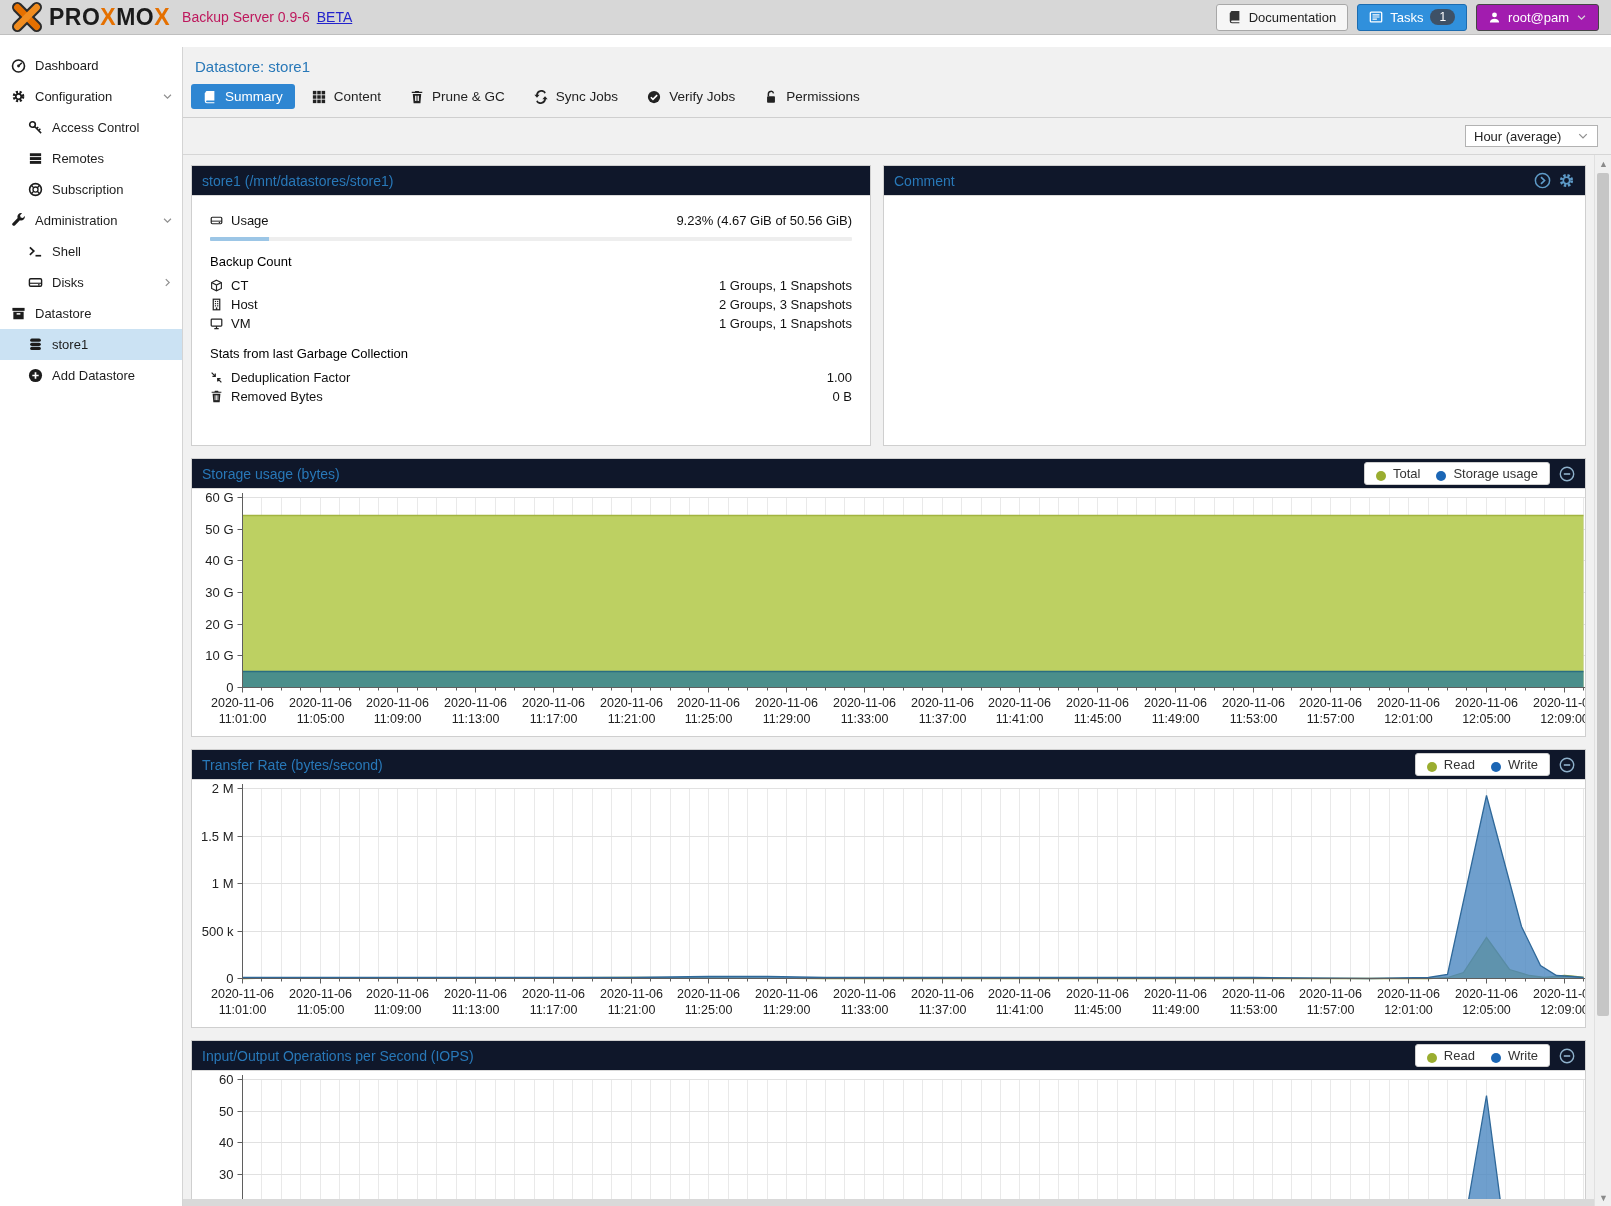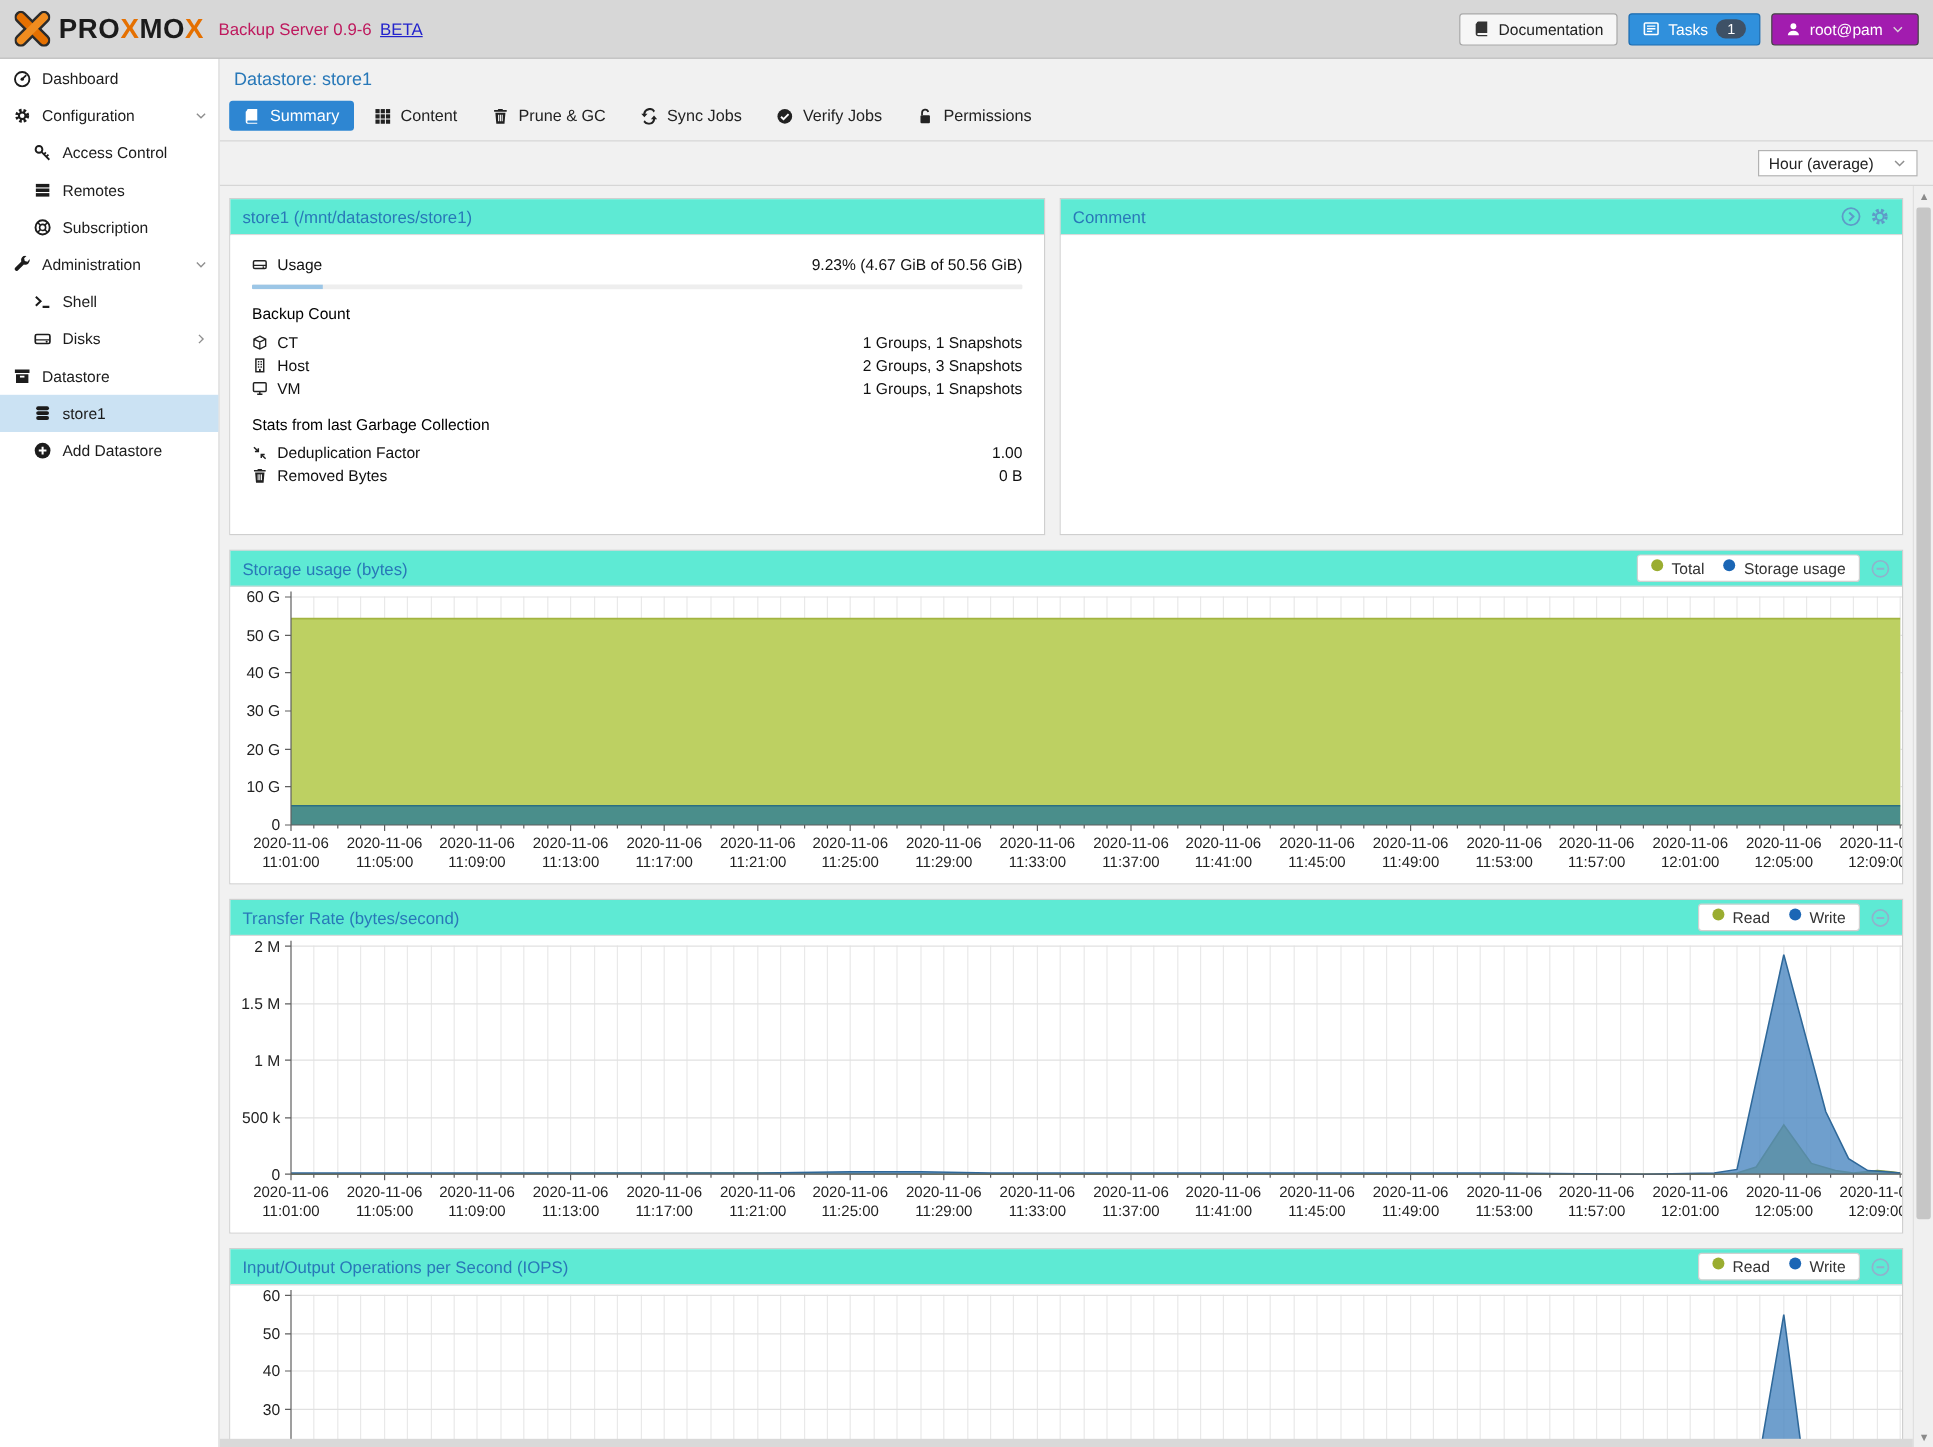--- a/index.html
+++ b/index.html
@@ -2,21 +2,21 @@
 <html><head>
 <meta charset="utf-8">
 <style>
   *{box-sizing:border-box;margin:0;padding:0}
   html,body{width:1611px;height:1206px;overflow:hidden;background:#fff;
     font-family:"Liberation Sans","DejaVu Sans",sans-serif;font-size:13px;color:#1f1f1f}
   .icon svg{display:block;width:100%;height:100%}
   .icon{display:inline-block;flex:none}
 
   
-  .header{position:absolute;left:0;top:0;width:1611px;height:49px;background:#d7d7d7;
+  .header{position:absolute;left:0;top:0;width:1611px;height:35px;background:#d7d7d7;
     border-bottom:1px solid #bfbfbf;display:flex;align-items:center;padding:0 12px;z-index:10}
   .logo-x{width:30px;height:30px;margin-right:7px}
   .brand{font-weight:bold;font-size:23px;letter-spacing:.5px;color:#1b1b1b}
   .brand .orange{color:#e57000}
   .product{margin-left:12px;font-size:14px;color:#be185d}
   .beta{margin-left:7px;font-size:14px;color:#2323cc;text-decoration:underline;cursor:pointer}
   .header-right{margin-left:auto;display:flex;align-items:center;gap:9px}
   .hbtn{height:27px;display:flex;align-items:center;gap:7px;padding:0 11px;border-radius:3px;
     font-size:13px;cursor:pointer;white-space:nowrap}
   .hbtn .icon{width:14px;height:14px}
@@ -58,21 +58,21 @@
   
   .vscroll{position:absolute;right:0;top:0;bottom:0;width:17px;background:#f0f0f0;border-left:1px solid #e0e0e0}
   .vscroll .arrow{position:absolute;left:0;width:17px;height:17px;display:flex;align-items:center;
     justify-content:center;color:#8a8a8a;font-size:9px;cursor:pointer}
   .vscroll .thumb{position:absolute;left:2px;right:2px;top:18px;height:843px;background:#c6c6c6;
     border-radius:2px;cursor:pointer}
   .hscroll{position:absolute;left:0;right:17px;bottom:0;height:7px;background:#d9d9d9;z-index:6}
 
   
   .panel{background:#fff;border:1px solid #cfcfcf}
-  .panel-h{height:30px;background:#5eead4;border-bottom:1px solid #dadada;display:flex;
+  .panel-h{height:30px;background:#0f172a;border-bottom:1px solid #dadada;display:flex;
     align-items:center;padding:0 10px;color:#2878b8;font-size:14px;flex:none}
   .row1{display:flex;gap:12px;margin-bottom:12px}
   .p-store{width:680px;height:281px;display:flex;flex-direction:column}
   .p-comment{flex:1;height:281px;display:flex;flex-direction:column}
   .p-comment .hdr-icons{margin-left:auto;display:flex;gap:7px;color:#5e9bc8}
   .p-comment .hdr-icons .icon{width:17px;height:17px;cursor:pointer}
   .panel-body{flex:1;background:#fff}
   .p-store .panel-body{padding:15px 18px 0 18px}
 
   .stat-row{display:flex;align-items:center;height:19px;font-size:13px;color:#111}
@@ -80,21 +80,21 @@
   .stat-row .val{margin-left:auto;text-align:right}
   .usage-bar{height:4px;background:#eee;margin:7px 0 2px 0;border-radius:1px;overflow:hidden}
   .usage-fill{height:100%;background:#9cc6e6}
   .sec-heading{font-weight:normal;margin:13px 0 7px 0;color:#000}
 
   
   .chart-panel{margin-bottom:12px;display:flex;flex-direction:column}
   .chart-h{position:relative}
   .legend-box{margin-left:auto;display:flex;gap:16px;background:#fff;border:1px solid #d0d0d0;
     border-radius:3px;padding:3px 11px;color:#333;font-size:13px;align-items:center}
-  .legend-entry{display:flex;align-items:flex-start;gap:7px;cursor:pointer}
+  .legend-entry{display:flex;align-items:flex-end;gap:7px;cursor:pointer}
   .legend-dot{width:10px;height:10px;border-radius:50%}
   .collapse-btn{margin-left:9px;width:16px;height:16px;color:#8fb2cc;cursor:pointer}
   .chart-body{background:#fff;overflow:hidden}
 </style>
 </head>
 <body>
 
 <div class="header">
   <span class="icon logo-x">
     <svg viewBox="0 0 28 28">

